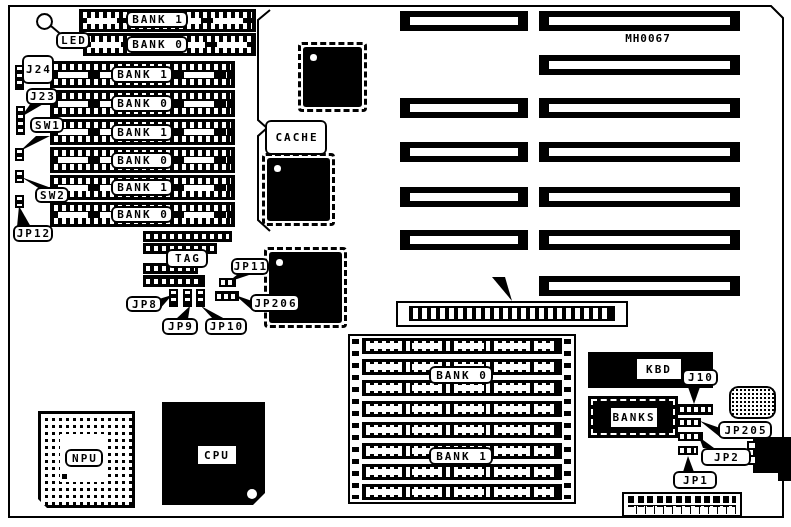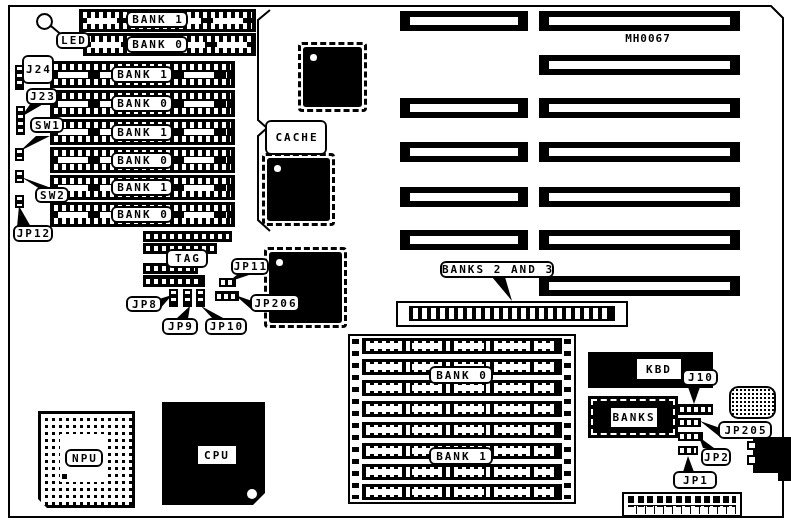--- a/index.html
+++ b/index.html
@@ -183,21 +183,20 @@
       <i></i>
     </div>
   <div class="el slot" style="left:539px;top:230px;width:201px;height:20px">
       <i></i>
     </div>
   <div class="el slot" style="left:539px;top:276px;width:201px;height:20px">
       <i></i>
     </div>
   <div class="el flat bare" style="left:620px;top:31px;width:56px;height:15px;letter-spacing:1px">MH0067</div>
 
-  <div class="el plate" style="left:440px;top:261px;width:114px;height:17px">BANKS 2 AND 3</div>
   <div class="el simm-outer" style="left:396px;top:301px;width:232px;height:26px">
     <span class="simm-inner"></span>
   </div>
 
   <div class="el blockframe" style="left:348px;top:334px;width:228px;height:170px"></div>
   <div class="el rail" style="left:351px;top:337px;width:9px;height:164px"></div>
   <div class="el rail" style="left:563px;top:337px;width:9px;height:164px"></div>
   <div class="el sock" style="left:362px;top:338px;width:200px;height:16px"></div>
   <div class="el sock" style="left:362px;top:359px;width:200px;height:16px"></div>
   <div class="el sock" style="left:362px;top:380px;width:200px;height:16px"></div>
@@ -213,21 +212,21 @@
   <div class="el flat" style="left:637px;top:359px;width:44px;height:20px">KBD</div>
   <div class="el bios" style="left:588px;top:396px;width:90px;height:42px"></div>
   <div class="el flat" style="left:611px;top:408px;width:46px;height:19px">BANKS</div>
 
   <div class="el pinrow" style="left:678px;top:404px;width:35px;height:11px"></div>
   <div class="el pinrow" style="left:678px;top:418px;width:23px;height:9px"></div>
   <div class="el pinrow" style="left:678px;top:432px;width:25px;height:9px"></div>
   <div class="el pinrow" style="left:678px;top:446px;width:20px;height:9px"></div>
   <div class="el plate" style="left:682px;top:369px;width:36px;height:17px">J10</div>
   <div class="el plate" style="left:718px;top:421px;width:54px;height:18px">JP205</div>
-  <div class="el plate" style="left:701px;top:448px;width:30px;height:18px">JP2</div>
+  <div class="el plate" style="left:701px;top:448px;width:50px;height:18px">JP2</div>
   <div class="el plate" style="left:673px;top:471px;width:44px;height:18px">JP1</div>
 
   <div class="el din" style="left:729px;top:386px;width:47px;height:33px"></div>
   <div class="el blackbox" style="left:753px;top:437px;width:38px;height:36px"></div>
   <div class="el wtab" style="left:747px;top:441px;width:10px;height:9px"></div>
   <div class="el wtab" style="left:747px;top:455px;width:10px;height:10px"></div>
   <div class="el blackbox" style="left:778px;top:470px;width:13px;height:11px"></div>
 
   <div class="el power" style="left:622px;top:492px;width:120px;height:25px">
     <span class="pins"></span>

